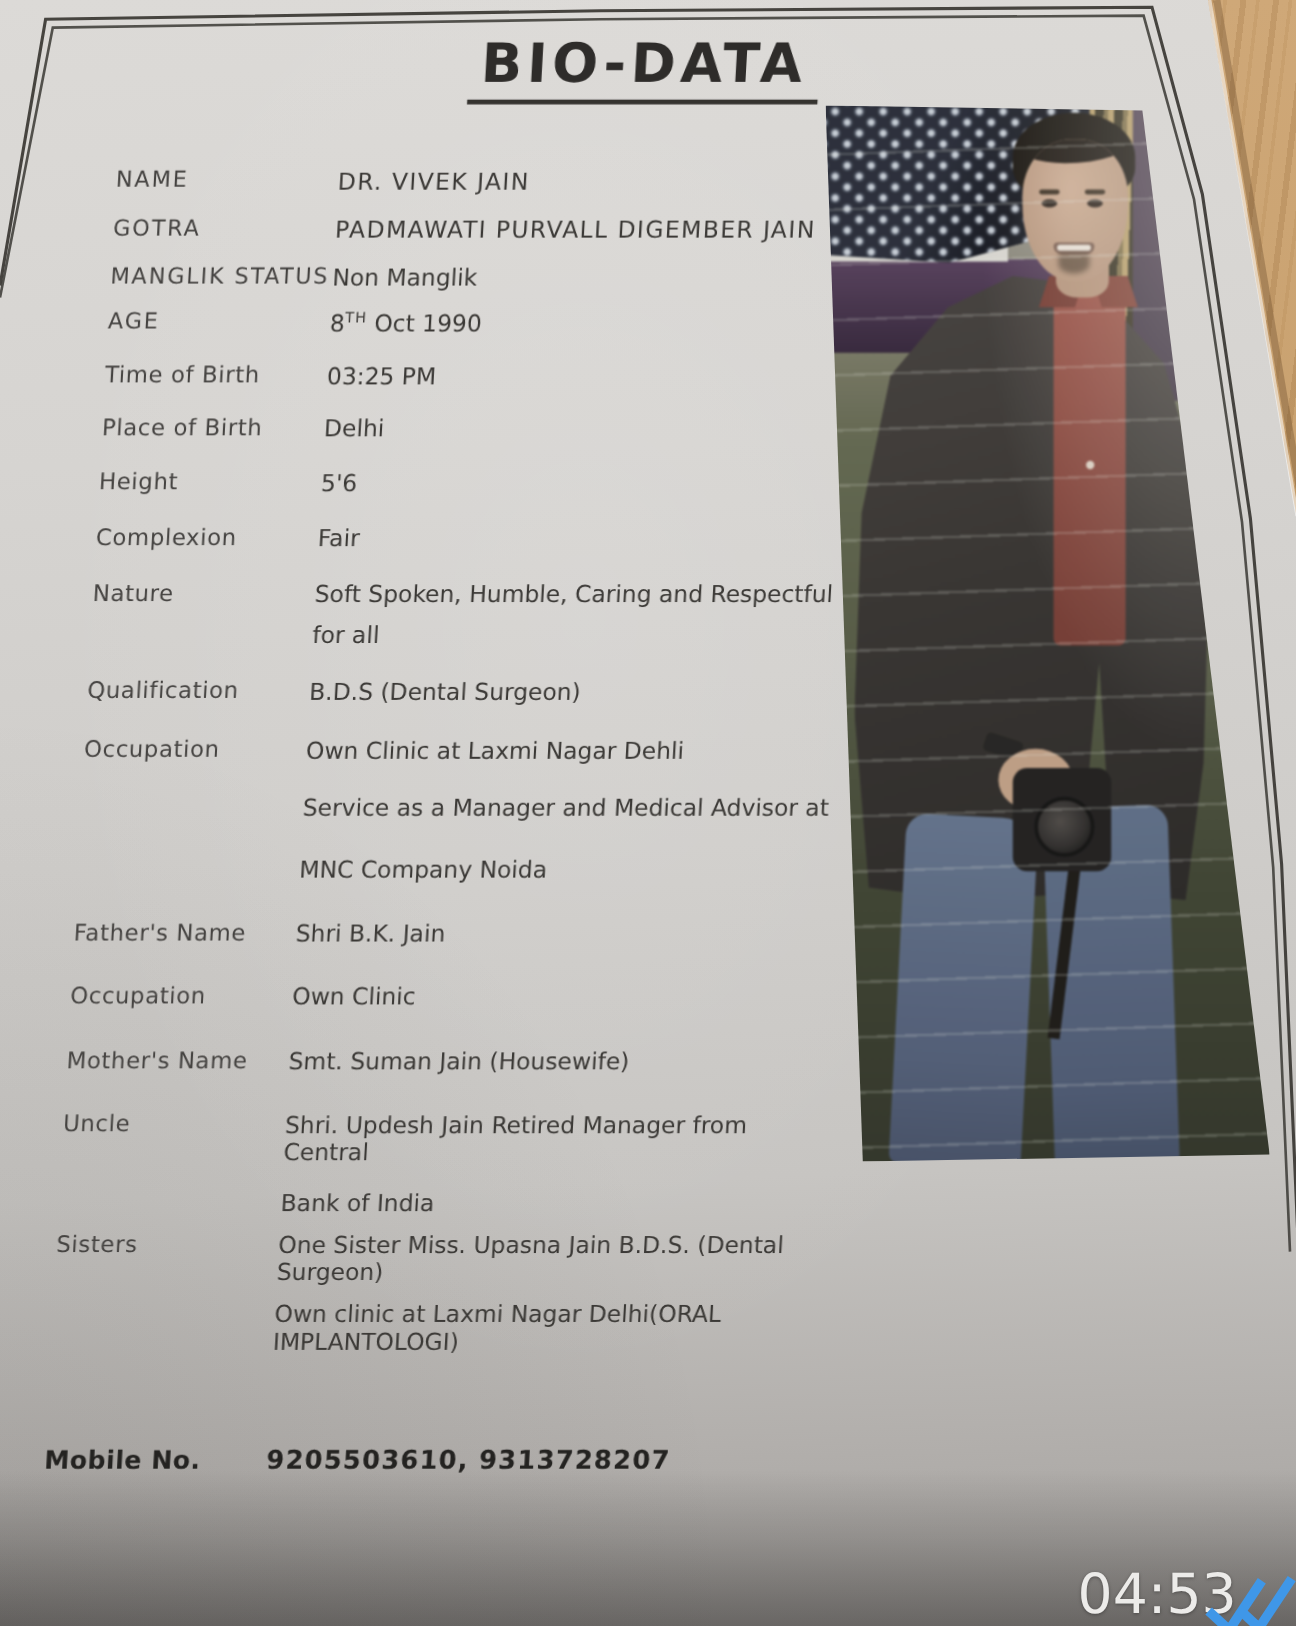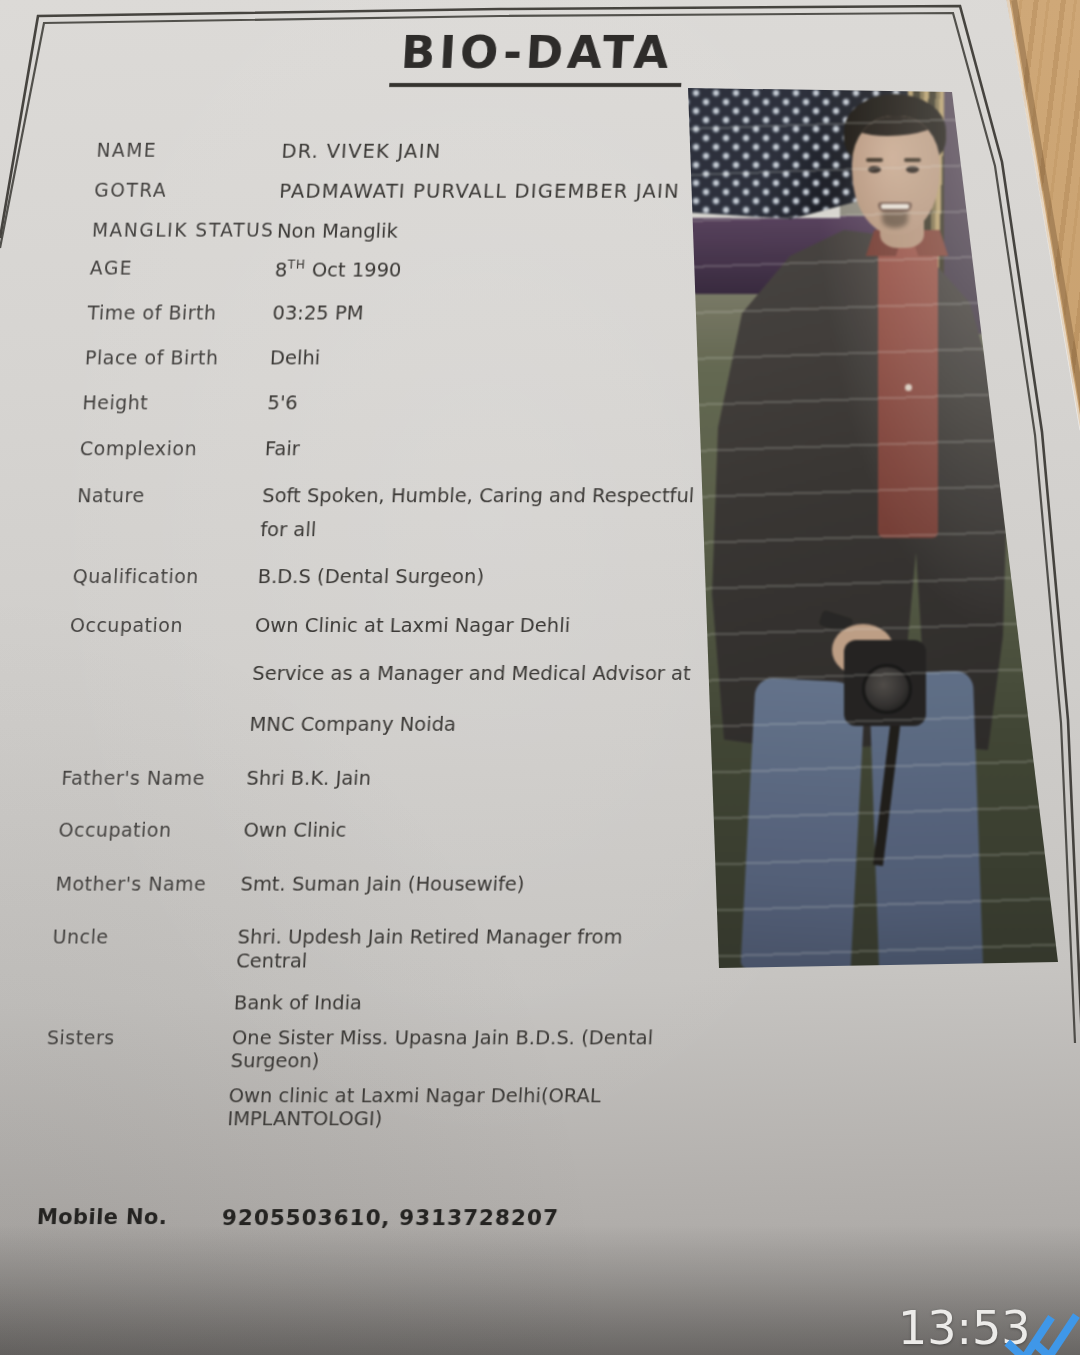--- a/index.html
+++ b/index.html
@@ -228,17 +228,17 @@
     <span class="lbl"></span>
     <span class="val"><span>Own clinic at Laxmi Nagar Delhi(ORAL IMPLANTOLOGI)</span></span>
   </div>
   <div class="row mobile" style="top:1205px">
     <span class="lbl">Mobile No.</span>
     <span class="val"><span>9205503610, 9313728207</span></span>
   </div>
 </div>
 
 <div class="bottom-shade"></div>
-<div class="timestamp">13:53</div>
+<div class="timestamp">04:53</div>
 <svg class="ticks" width="80" height="58" viewBox="0 0 80 58">
   <path d="M5,30 L21,47 L51,8" fill="none" stroke="#3f97e8" stroke-width="8"></path>
   <path d="M30,30 L46,47 L76,8" fill="none" stroke="#3f97e8" stroke-width="8"></path>
 </svg>
 
 </body></html>

